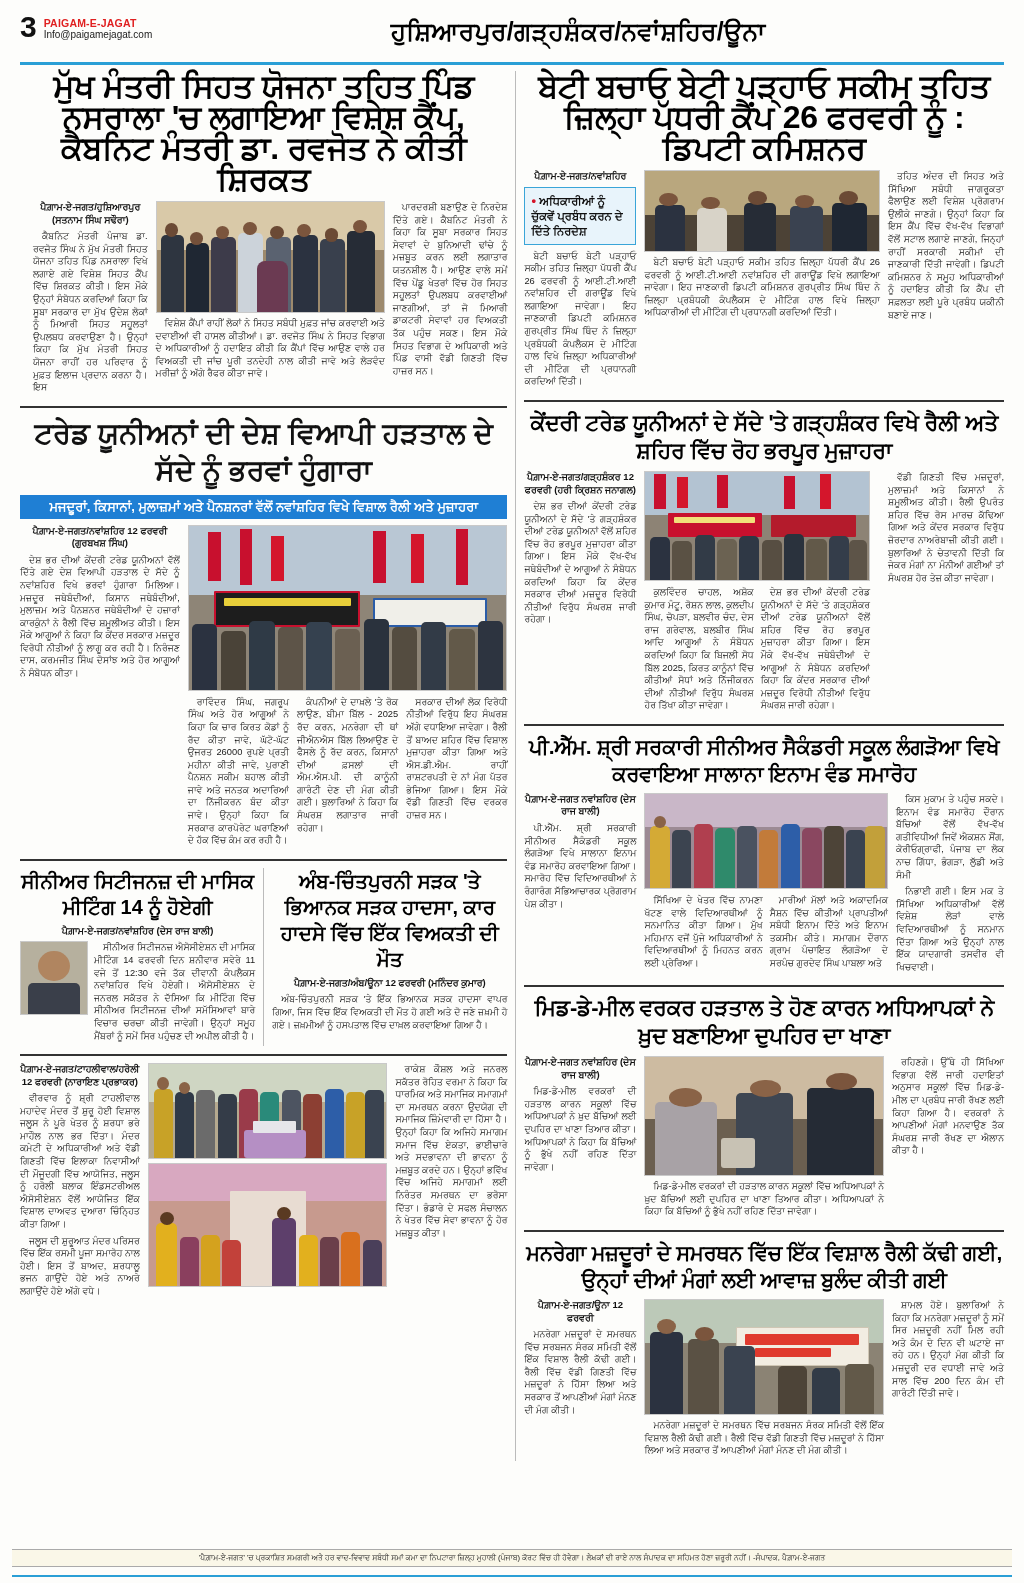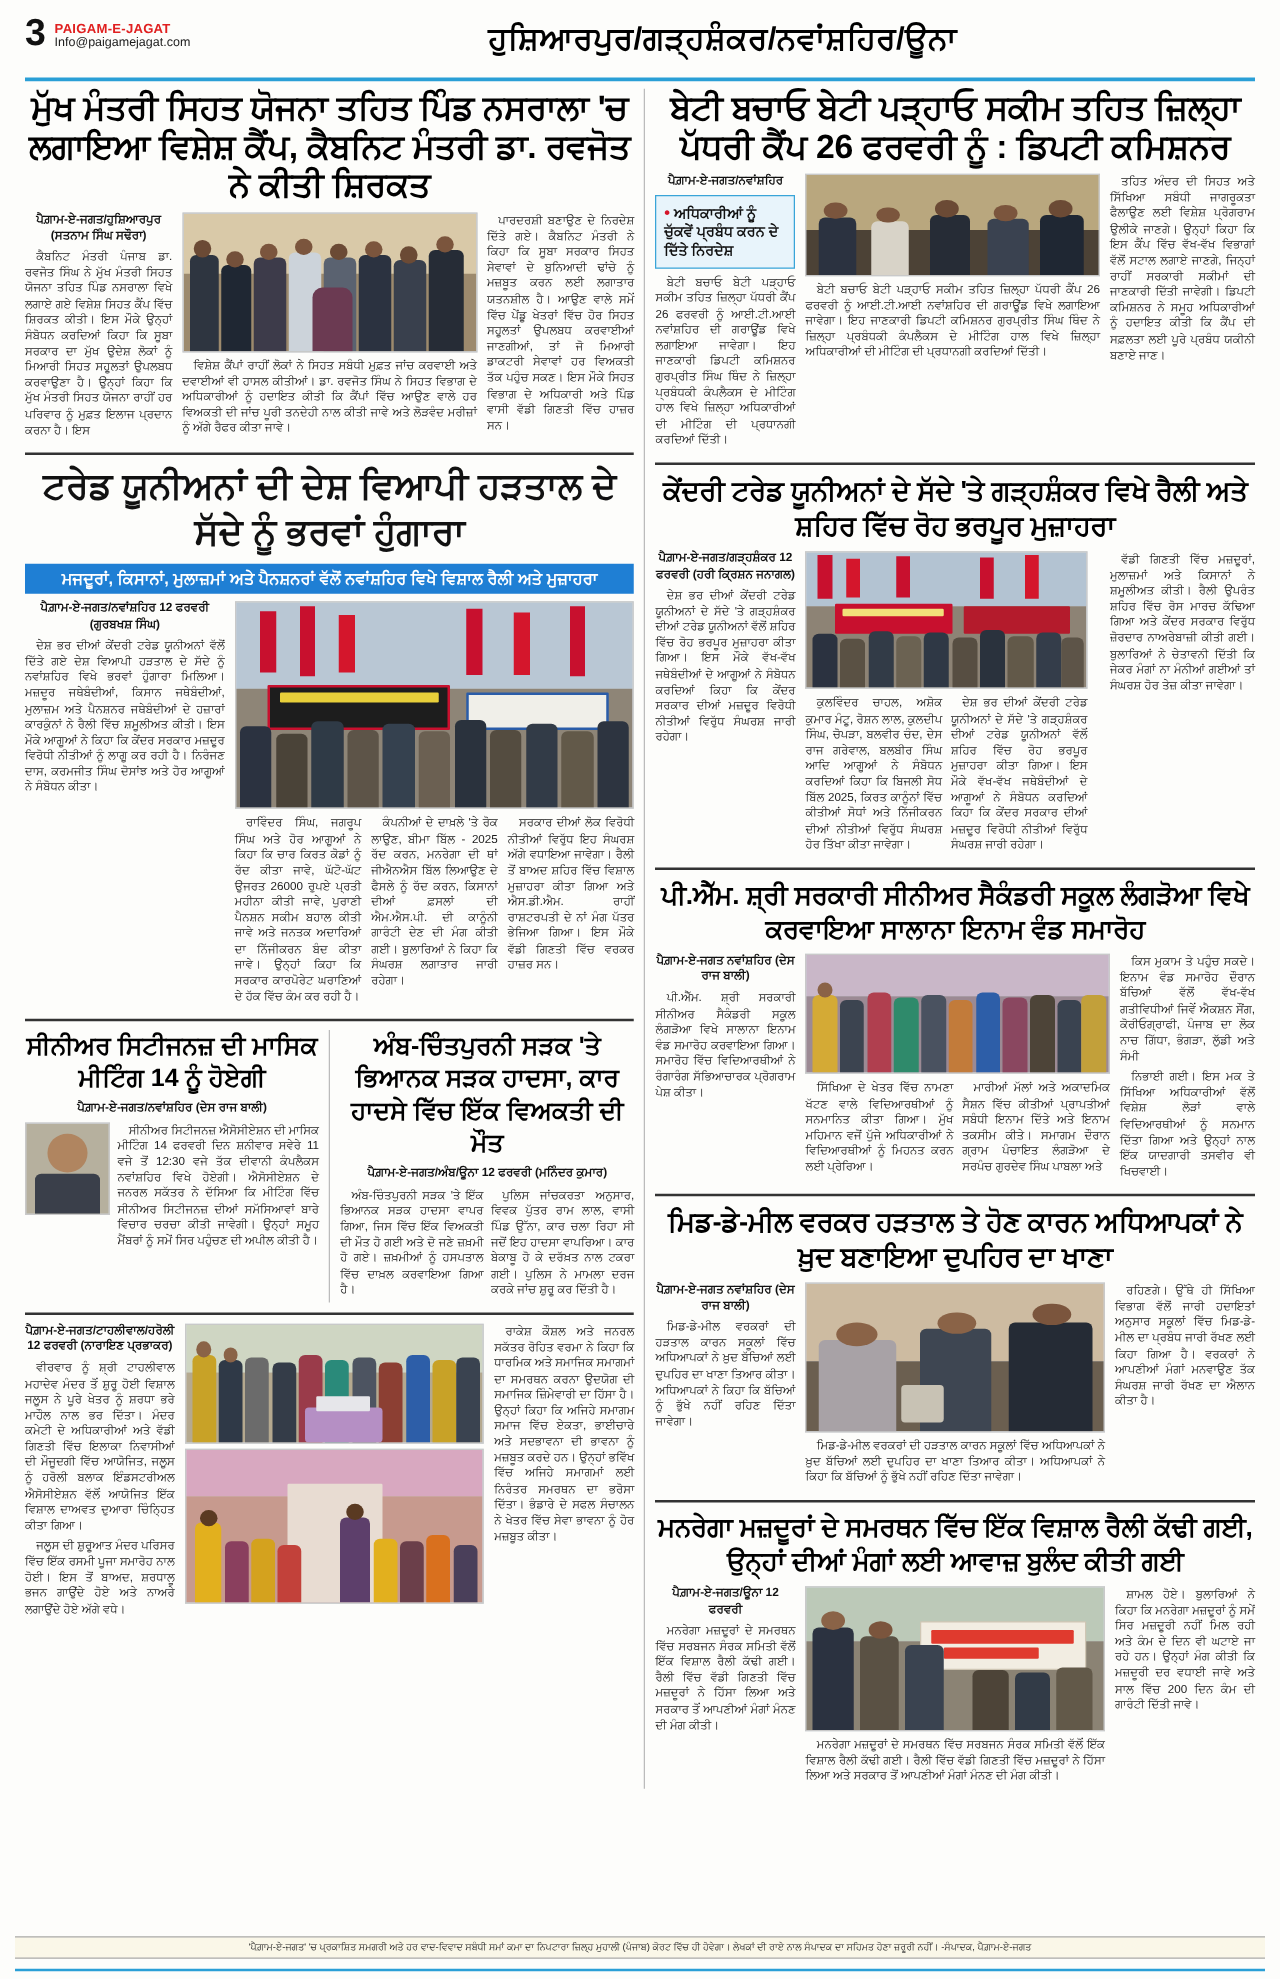--- a/index.html
+++ b/index.html
@@ -87,21 +87,21 @@
   .content { display:flex; gap:8px; padding:0 8px; }
   .col-left { width:497px; }
   .col-right { width:489px; }
 
   .divider-v {
     width:1px; background:#bbb; align-self:stretch;
   }
 
   
   h1.hl {
-    font-size:27px; font-weight:bold; line-height:31px; margin:0 0 6px 0;
+    font-size:32px; font-weight:bold; line-height:31px; margin:0 0 6px 0;
     text-align:center; color:#000; letter-spacing:-.2px;
   }
   h2.hl-sm {
     font-size:20px; font-weight:bold; line-height:26px; margin:0 0 5px 0;
     text-align:center; color:#000;
   }
   .blue-band {
     background:#1f7fd4; color:#fff; font-size:13px; font-weight:bold;
     text-align:center; padding:4px 6px; line-height:16px; margin-bottom:6px;
   }
@@ -178,21 +178,21 @@
 
   </div>
   <div class="mh-rule"></div>
 
   <div class="content">
 
     <div class="col-left">
 
       <div>
         <h1 class="hl">ਮੁੱਖ ਮੰਤਰੀ ਸਿਹਤ ਯੋਜਨਾ ਤਹਿਤ ਪਿੰਡ ਨਸਰਾਲਾ 'ਚ ਲਗਾਇਆ ਵਿਸ਼ੇਸ਼ ਕੈਂਪ, ਕੈਬਨਿਟ ਮੰਤਰੀ ਡਾ. ਰਵਜੋਤ ਨੇ ਕੀਤੀ ਸ਼ਿਰਕਤ</h1>
-        <div class="cols3" style="margin-top:4px;">
+        <div class="cols3" style="margin-top:4px;margin-left:13px;">
           <div class="c" style="max-width:128px;">
             <div class="byline">ਪੈਗ਼ਾਮ-ਏ-ਜਗਤ/ਹੁਸ਼ਿਆਰਪੁਰ
 (ਸਤਨਾਮ ਸਿੰਘ ਸਢੌਰਾ)</div>
             <div class="body-txt">
                 <p>ਕੈਬਨਿਟ ਮੰਤਰੀ ਪੰਜਾਬ ਡਾ. ਰਵਜੋਤ ਸਿੰਘ ਨੇ ਮੁੱਖ ਮੰਤਰੀ ਸਿਹਤ ਯੋਜਨਾ ਤਹਿਤ ਪਿੰਡ ਨਸਰਾਲਾ ਵਿਖੇ ਲਗਾਏ ਗਏ ਵਿਸ਼ੇਸ਼ ਸਿਹਤ ਕੈਂਪ ਵਿੱਚ ਸ਼ਿਰਕਤ ਕੀਤੀ। ਇਸ ਮੌਕੇ ਉਨ੍ਹਾਂ ਸੰਬੋਧਨ ਕਰਦਿਆਂ ਕਿਹਾ ਕਿ ਸੂਬਾ ਸਰਕਾਰ ਦਾ ਮੁੱਖ ਉਦੇਸ਼ ਲੋਕਾਂ ਨੂੰ ਮਿਆਰੀ ਸਿਹਤ ਸਹੂਲਤਾਂ ਉਪਲਬਧ ਕਰਵਾਉਣਾ ਹੈ। ਉਨ੍ਹਾਂ ਕਿਹਾ ਕਿ ਮੁੱਖ ਮੰਤਰੀ ਸਿਹਤ ਯੋਜਨਾ ਰਾਹੀਂ ਹਰ ਪਰਿਵਾਰ ਨੂੰ ਮੁਫ਼ਤ ਇਲਾਜ ਪ੍ਰਦਾਨ ਕਰਨਾ ਹੈ। ਇਸ</p>
               </div>
           </div>
           <div class="c" style="flex:2;">
             <div class="photo" style="height:112px;">
               <div class="sky" style="background:#d9c9a8;"></div>
@@ -314,25 +314,20 @@
         <div class="c">
           <h2 class="hl-sm">ਅੰਬ-ਚਿੰਤਪੁਰਨੀ ਸੜਕ 'ਤੇ ਭਿਆਨਕ ਸੜਕ ਹਾਦਸਾ, ਕਾਰ ਹਾਦਸੇ ਵਿੱਚ ਇੱਕ ਵਿਅਕਤੀ ਦੀ ਮੌਤ</h2>
           <div class="byline">ਪੈਗ਼ਾਮ-ਏ-ਜਗਤ/ਅੰਬ/ਊਨਾ
 12 ਫਰਵਰੀ (ਮਨਿੰਦਰ ਕੁਮਾਰ)</div>
           <div class="cols2" style="gap:6px;">
             <div class="c">
                 <div class="body-txt">
                   <p>ਅੰਬ-ਚਿੰਤਪੁਰਨੀ ਸੜਕ 'ਤੇ ਇੱਕ ਭਿਆਨਕ ਸੜਕ ਹਾਦਸਾ ਵਾਪਰ ਗਿਆ, ਜਿਸ ਵਿੱਚ ਇੱਕ ਵਿਅਕਤੀ ਦੀ ਮੌਤ ਹੋ ਗਈ ਅਤੇ ਦੋ ਜਣੇ ਜ਼ਖ਼ਮੀ ਹੋ ਗਏ। ਜ਼ਖ਼ਮੀਆਂ ਨੂੰ ਹਸਪਤਾਲ ਵਿੱਚ ਦਾਖ਼ਲ ਕਰਵਾਇਆ ਗਿਆ ਹੈ।</p>
                 </div>
               </div>
-            <div class="c">
-                <div class="body-txt">
-                  <p>ਪੁਲਿਸ ਜਾਂਚਕਰਤਾ ਅਨੁਸਾਰ, ਵਿਵਕ ਪੁੱਤਰ ਰਾਮ ਲਾਲ, ਵਾਸੀ ਪਿੰਡ ਉੱਨਾ, ਕਾਰ ਚਲਾ ਰਿਹਾ ਸੀ ਜਦੋਂ ਇਹ ਹਾਦਸਾ ਵਾਪਰਿਆ। ਕਾਰ ਬੇਕਾਬੂ ਹੋ ਕੇ ਦਰੱਖ਼ਤ ਨਾਲ ਟਕਰਾ ਗਈ। ਪੁਲਿਸ ਨੇ ਮਾਮਲਾ ਦਰਜ ਕਰਕੇ ਜਾਂਚ ਸ਼ੁਰੂ ਕਰ ਦਿੱਤੀ ਹੈ।</p>
-                </div>
-              </div>
           </div>
         </div>
       </div>
 
       <hr class="hr-thick">
 
       <div>
         <div class="cols3" style="margin-top:4px;">
           <div class="c" style="max-width:160px;">
             <div class="byline">ਪੈਗ਼ਾਮ-ਏ-ਜਗਤ/ਟਾਹਲੀਵਾਲ/ਹਰੋਲੀ

